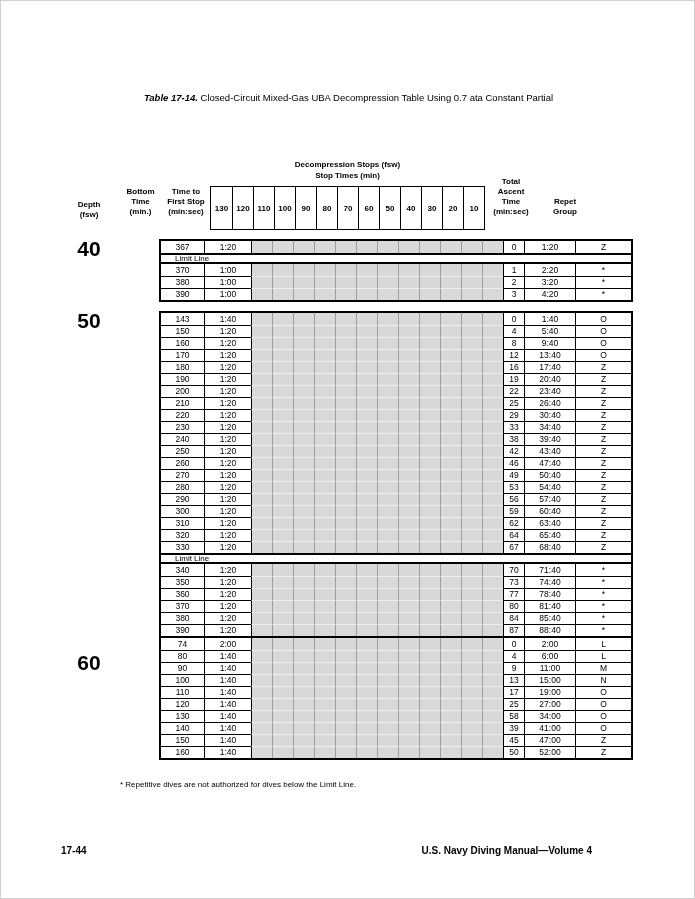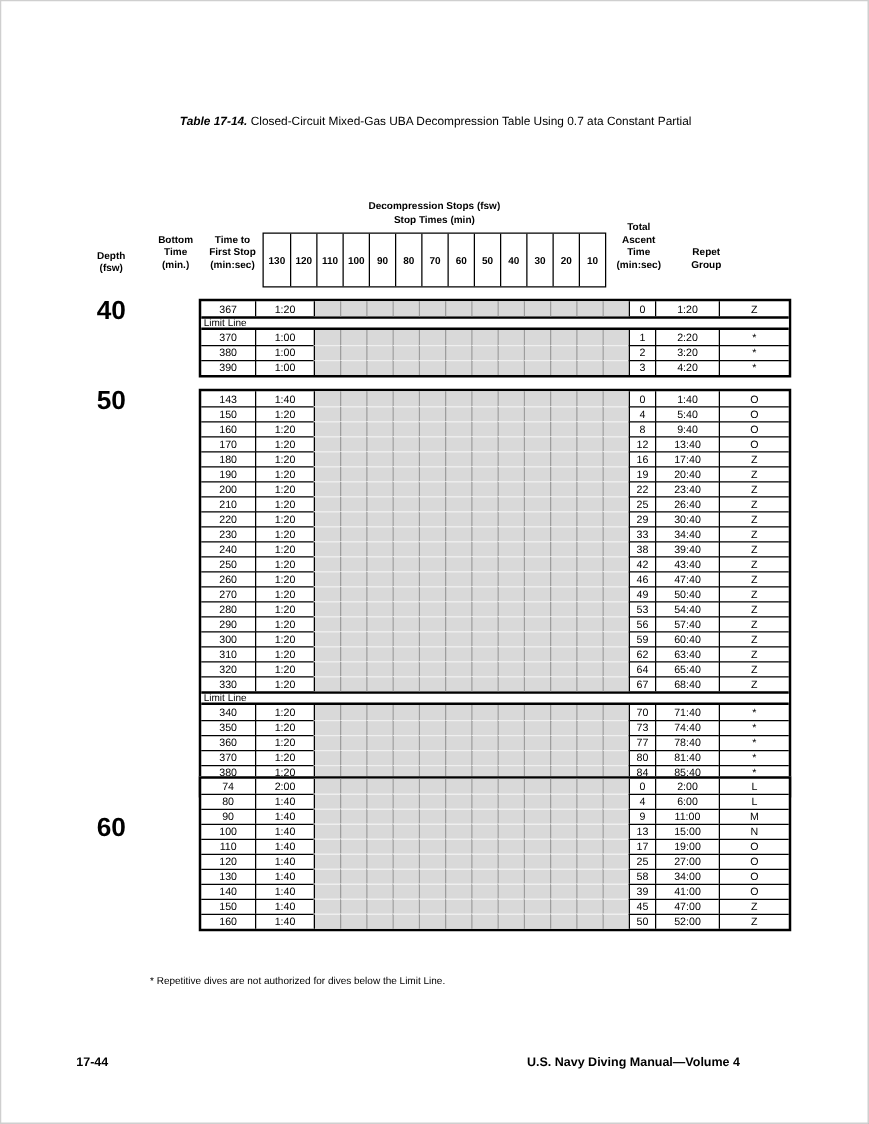--- a/index.html
+++ b/index.html
@@ -33,21 +33,21 @@
   .depth-num { position:absolute; left:64px; width:48px; text-align:center;
                font-size:21px; line-height:20px; font-weight:bold; }
   .block { position:absolute; left:118px; width:474px; border:2px solid #000; background:#fff;margin-left:40px; }
   .row { display:grid; grid-template-columns:43px 47px repeat(13,21px) 51px 56px; height:12px; }
   .c { display:flex; align-items:center; justify-content:center; font-size:8.5px;
        line-height:1; overflow:hidden; border-top:1px solid #000; border-left:1px solid #000; }
   .row .c:first-child { border-left:none; }
   .row.first .c, .row.after-limit .c { border-top:none !important; }
   .c.stop { background:#d9d9d9; border-left:1px solid #9d9d9d; border-top:1px solid #efefef; }
   .c.stop-first { border-left:1px solid #000; }
-  .limit { height:11px; display:flex; align-items:center; padding-left:2px;
+  .limit { height:11px; display:flex; align-items:center; padding-left:14px;
            font-size:8px; background:#fff; border-top:2px solid #000; border-bottom:2px solid #000; }
   
   .footnote { position:absolute; left:119px; top:779px; font-size:8px; }
   .footer-left  { position:absolute; left:60px;  top:844px; font-size:10px; font-weight:bold; }
   .footer-right { position:absolute; right:102px; top:844px; font-size:10px; font-weight:bold; }
 </style>
 </head>
 <body>
 
 <div class="page">
@@ -662,21 +662,21 @@
           <div class="c stop"></div>
           <div class="c stop"></div>
           <div class="c stop"></div>
           <div class="c stop"></div>
           <div class="c">87</div>
           <div class="c">88:40</div>
           <div class="c">*</div>
         </div>
       </div>
       <div class="depth-num" style="top: 652px;">60</div>
-      <div class="block" style="top: 620px; text-align: right;">
+      <div class="block" style="top: 635px; text-align: right;">
         <div class="row first">
           <div class="c">74</div>
           <div class="c">2:00</div>
           <div class="c stop stop-first"></div>
           <div class="c stop"></div>
           <div class="c stop"></div>
           <div class="c stop"></div>
           <div class="c stop"></div>
           <div class="c stop"></div>
           <div class="c stop"></div>

